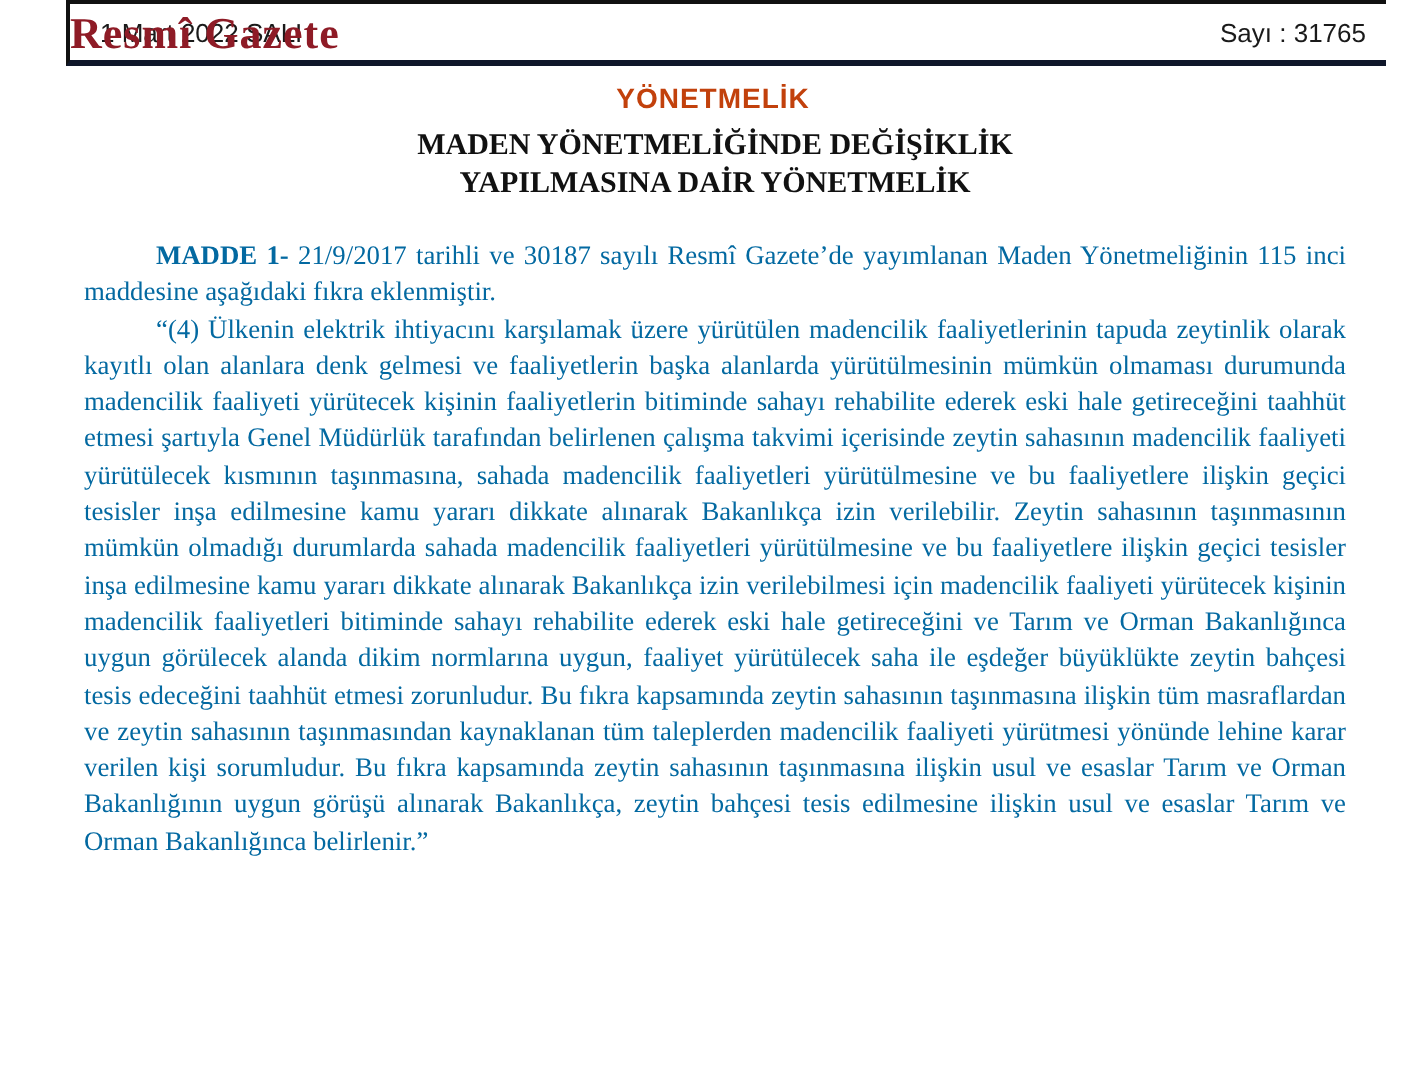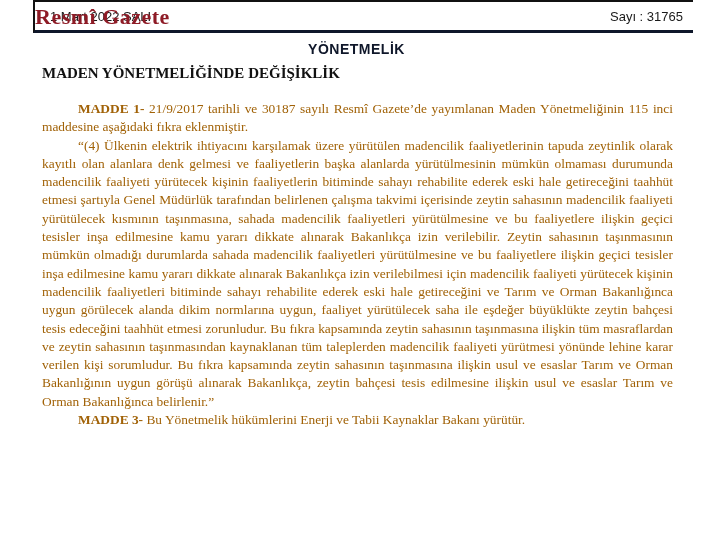--- a/index.html
+++ b/index.html
@@ -58,63 +58,64 @@
   .section-heading {
     position: absolute;
     left: 0;
     width: 713px;
     top: 41px;
     text-align: center;
     font-family: "Liberation Sans", sans-serif;
     font-weight: bold;
     font-size: 14px;
     letter-spacing: 0.5px;
-    color: #0f172a;
+    color: #c2410c;
   }
   .doc {
     position: absolute;
     left: 42px;
     top: 64px;
     width: 631px;
   }
   .ministry-line {
     font-size: 13.5px;
     text-decoration: underline;
     padding-left: 48px;
     margin-bottom: 4px;
     color: #1f1f1f;
   }
   .doc-title {
+    text-align: center;
     font-weight: bold;
     font-size: 15px;
     line-height: 19px;
     color: #111111;
   }
   .doc-body { margin-top: 17px; }
   .article {
     font-size: 13.4px;
     line-height: 18.3px;
     text-align: justify;
     text-indent: 36px;
-    color: #a16207;
+    color: #0369a1;
   }
   .article b { font-weight: bold; }
 </style>
 </head>
 <body>
 
 <div class="gazette-header">
   <span class="hdr-date">1 Mart 2022 SALI</span>
   <span class="hdr-title">Resmî Gazete</span>
   <span class="hdr-issue">Sayı : 31765</span>
 </div>
 
 <div class="section-heading">YÖNETMELİK</div>
 
 <div class="doc">
   <div class="doc-title">MADEN YÖNETMELİĞİNDE DEĞİŞİKLİK</div>
+  <div class="doc-title">YAPILMASINA DAİR YÖNETMELİK</div>
 
   <div class="doc-body">
     <p class="article"><b>MADDE 1-</b><span> 21/9/2017 tarihli ve 30187 sayılı Resmî Gazete’de yayımlanan Maden Yönetmeliğinin 115 inci maddesine aşağıdaki fıkra eklenmiştir.</span></p>
     <p class="article"><b></b><span>“(4) Ülkenin elektrik ihtiyacını karşılamak üzere yürütülen madencilik faaliyetlerinin tapuda zeytinlik olarak kayıtlı olan alanlara denk gelmesi ve faaliyetlerin başka alanlarda yürütülmesinin mümkün olmaması durumunda madencilik faaliyeti yürütecek kişinin faaliyetlerin bitiminde sahayı rehabilite ederek eski hale getireceğini taahhüt etmesi şartıyla Genel Müdürlük tarafından belirlenen çalışma takvimi içerisinde zeytin sahasının madencilik faaliyeti yürütülecek kısmının taşınmasına, sahada madencilik faaliyetleri yürütülmesine ve bu faaliyetlere ilişkin geçici tesisler inşa edilmesine kamu yararı dikkate alınarak Bakanlıkça izin verilebilir. Zeytin sahasının taşınmasının mümkün olmadığı durumlarda sahada madencilik faaliyetleri yürütülmesine ve bu faaliyetlere ilişkin geçici tesisler inşa edilmesine kamu yararı dikkate alınarak Bakanlıkça izin verilebilmesi için madencilik faaliyeti yürütecek kişinin madencilik faaliyetleri bitiminde sahayı rehabilite ederek eski hale getireceğini ve Tarım ve Orman Bakanlığınca uygun görülecek alanda dikim normlarına uygun, faaliyet yürütülecek saha ile eşdeğer büyüklükte zeytin bahçesi tesis edeceğini taahhüt etmesi zorunludur. Bu fıkra kapsamında zeytin sahasının taşınmasına ilişkin tüm masraflardan ve zeytin sahasının taşınmasından kaynaklanan tüm taleplerden madencilik faaliyeti yürütmesi yönünde lehine karar verilen kişi sorumludur. Bu fıkra kapsamında zeytin sahasının taşınmasına ilişkin usul ve esaslar Tarım ve Orman Bakanlığının uygun görüşü alınarak Bakanlıkça, zeytin bahçesi tesis edilmesine ilişkin usul ve esaslar Tarım ve Orman Bakanlığınca belirlenir.”</span></p>
-    <p class="article"><b>MADDE 3-</b><span> Bu Yönetmelik hükümlerini Enerji ve Tabii Kaynaklar Bakanı yürütür.</span></p>
   </div>
 </div>
 
 </body></html>

